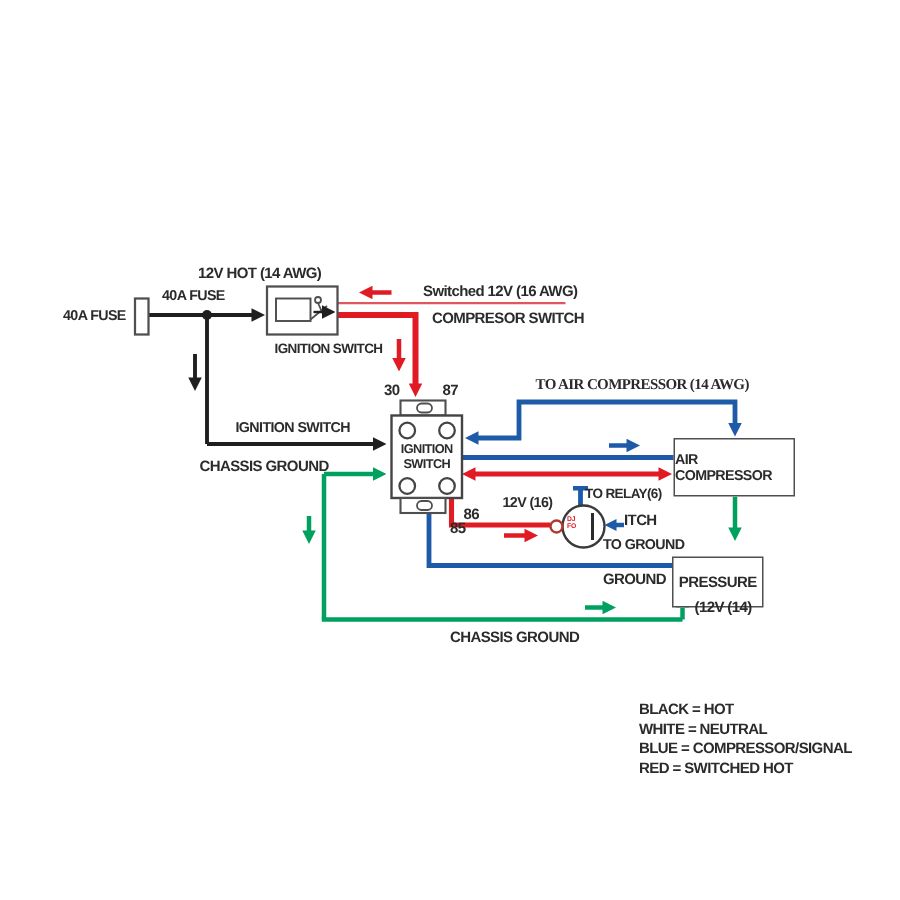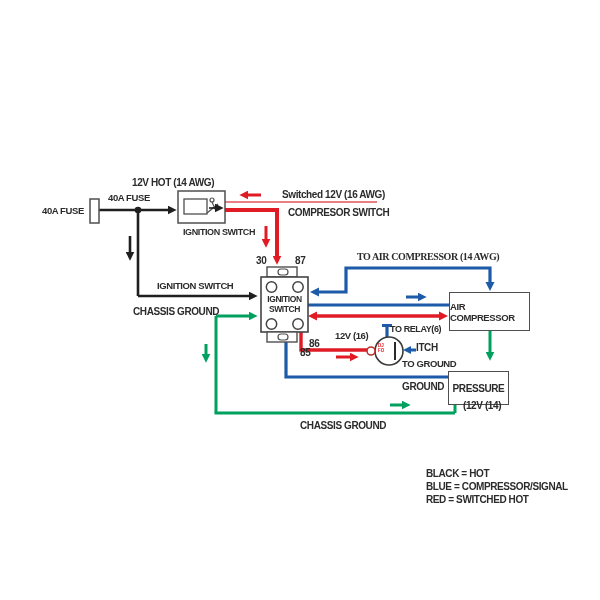--- a/index.html
+++ b/index.html
@@ -136,17 +136,18 @@
   <div class="lbl" style="left:463px;top:400px;">(12V (14)</div>
   <div class="lbl" style="left:300px;top:420px;">CHASSIS GROUND</div>
 
   <div class="switch-tiny">
     <div>DJ</div>
     <div>FO</div>
   </div>
 
   <div class="legend">
     <div>BLACK = HOT</div>
+    <div>WHITE = NEUTRAL</div>
     <div>BLUE = COMPRESSOR/SIGNAL</div>
     <div>RED = SWITCHED HOT</div>
   </div>
 
 </div>
 
 </body></html>

